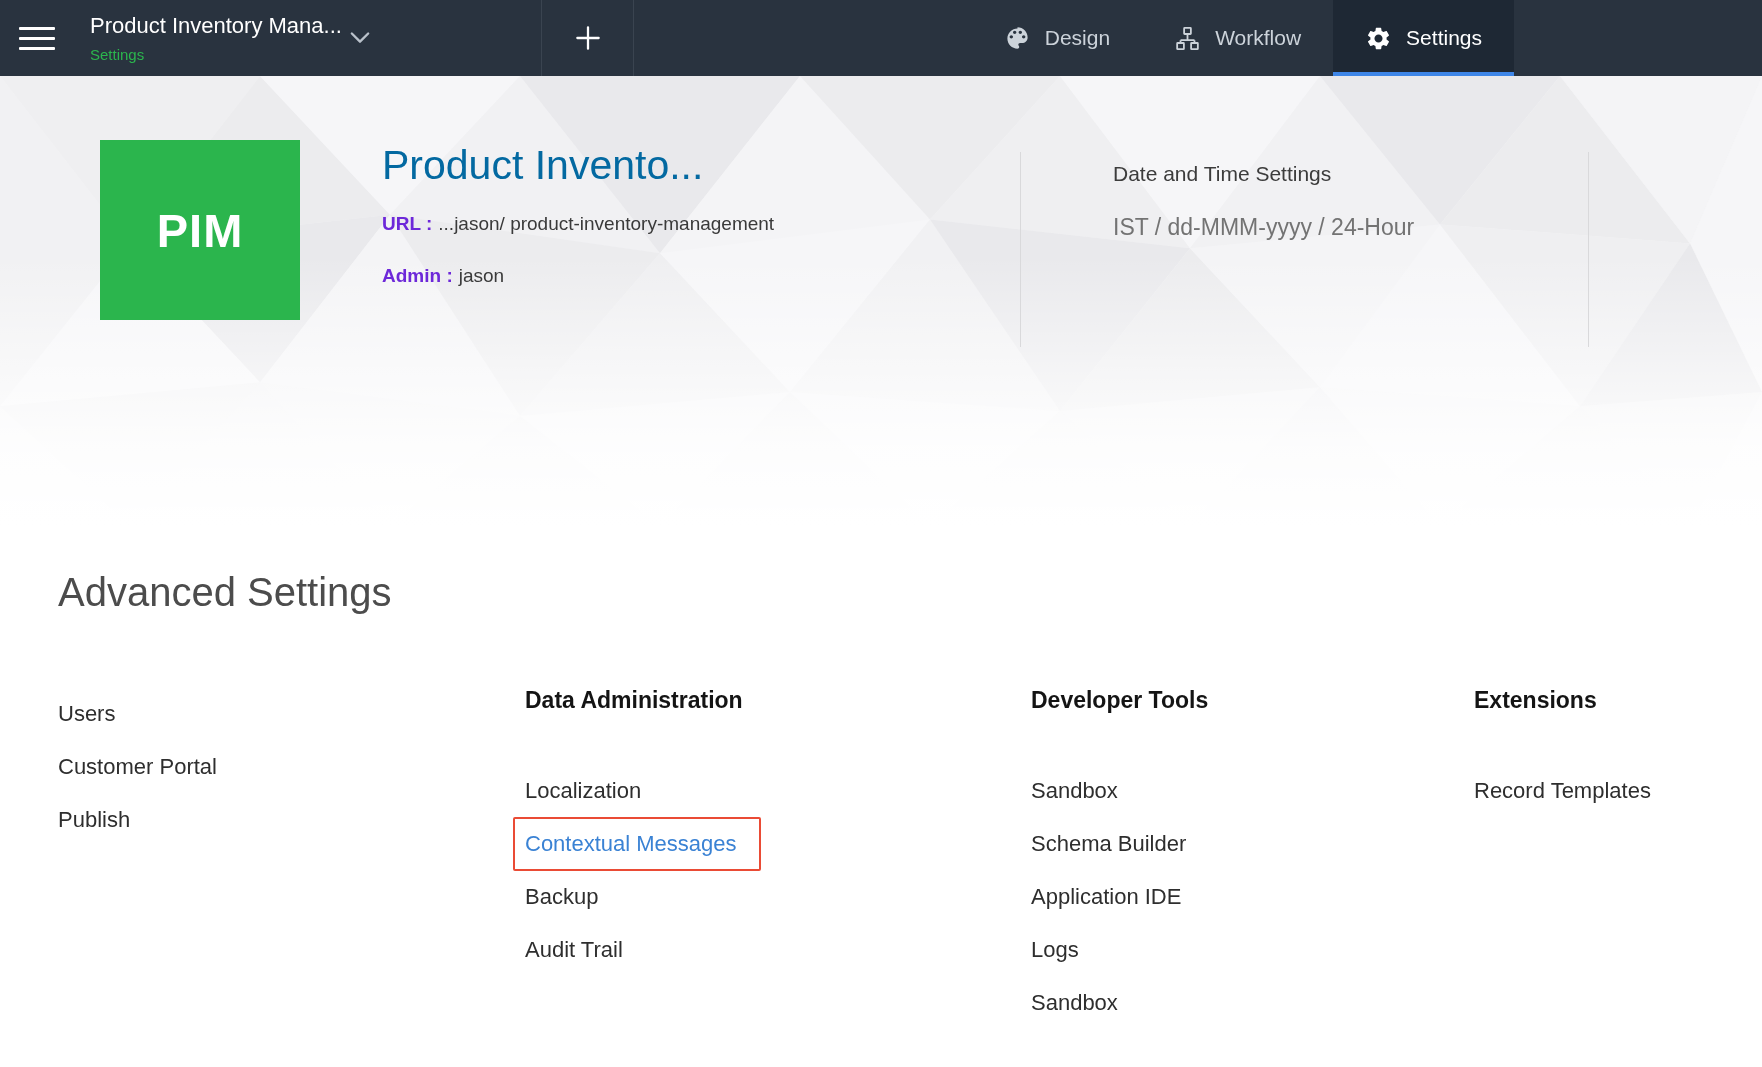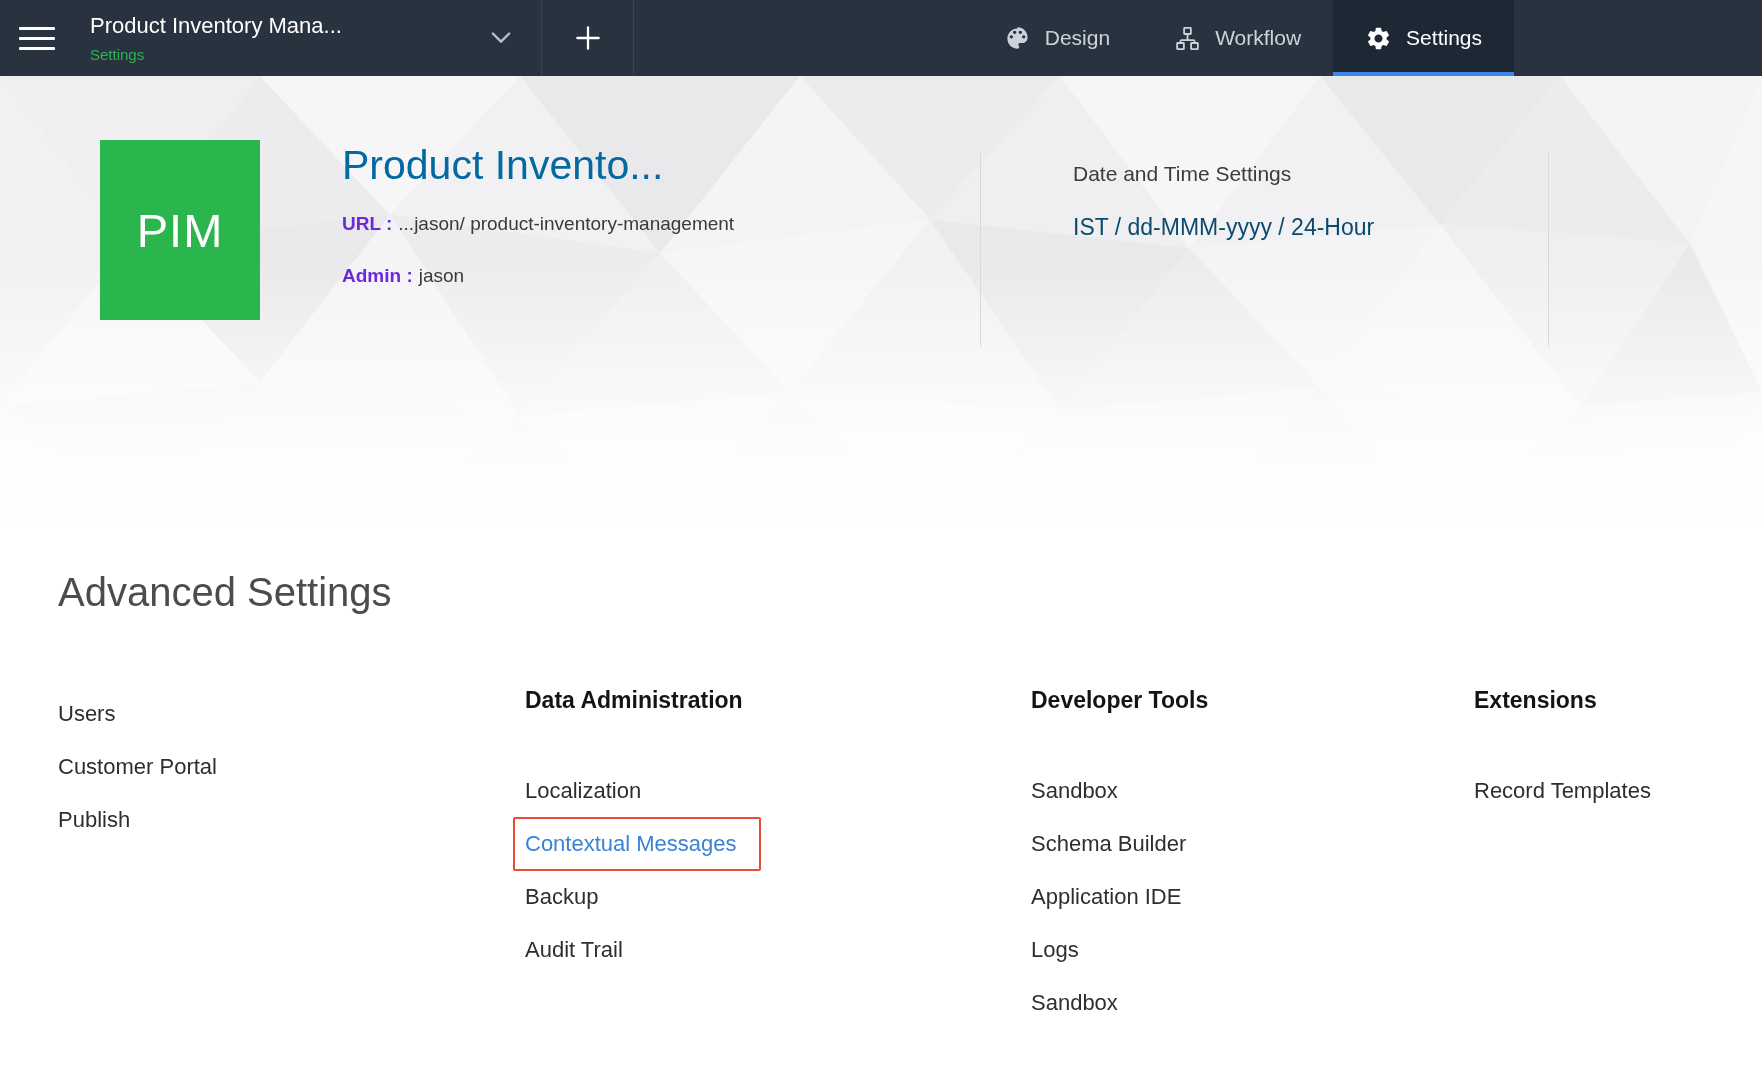--- a/index.html
+++ b/index.html
@@ -8,52 +8,52 @@
     width:1762px; height:1067px; overflow:hidden;
     font-family:"Liberation Sans","DejaVu Sans",sans-serif;
     background:#ffffff; color:#2e2e2e;
   }
 
   
   .topbar { height:76px; background:#29333f; display:flex; align-items:stretch; }
   .hamburger { width:74px; display:flex; flex-direction:column; justify-content:center; align-items:center; gap:7px; background:none; border:none; cursor:pointer; }
   .hamburger span { width:36px; height:3px; background:#ffffff; border-radius:1px; }
 
-  .app-switch { width:468px; display:flex; align-items:center; justify-content:space-between; padding:0 22px 0 16px; border-right:1px solid #3a4450; cursor:pointer; }
+  .app-switch { width:468px; display:flex; align-items:center; justify-content:flex-start; padding:0 22px 0 16px; border-right:1px solid #3a4450; cursor:pointer; }
   .app-title { font-size:22px; color:#ffffff; font-weight:400; margin:0 0 7px; white-space:nowrap; }
   .app-subtitle { font-size:15px; color:#2bb54d; margin:0; }
   .chevron-btn { background:none; border:none; cursor:pointer; padding:4px; }
 
   .plus-btn { width:92px; display:flex; align-items:center; justify-content:center; background:none; border:none; border-right:1px solid #3a4450; cursor:pointer; }
 
   .topnav { margin-left:auto; margin-right:248px; display:flex; align-items:stretch; }
   .nav-item { display:flex; align-items:center; gap:14px; padding:0 32px; font-size:21px; color:#ccd3da; background:none; border:none; cursor:pointer; }
   .nav-item svg { width:27px; height:27px; flex:0 0 auto; }
   .nav-item.active { background:#1e2834; color:#ffffff; box-shadow: inset 0 -4px 0 #3e86e8; }
 
   
   .hero { position:relative; height:450px; background:#f3f3f5; overflow:hidden; }
   .hero-pattern { position:absolute; inset:0; width:100%; height:100%; }
   .hero-fade { position:absolute; inset:0; background:linear-gradient(180deg, rgba(255,255,255,0) 40%, rgba(255,255,255,0.85) 82%, #ffffff 100%); }
   .hero-content { position:relative; display:flex; align-items:flex-start; padding:64px 0 0 100px; }
 
-  .app-logo { width:160px; height:180px; background:#2bb54d; color:#ffffff; display:flex; align-items:center; justify-content:center; font-size:47px; font-weight:400; letter-spacing:1px; flex:0 0 auto; }
+  .app-logo { width:200px; height:180px; background:#2bb54d; color:#ffffff; display:flex; align-items:center; justify-content:center; font-size:47px; font-weight:700; letter-spacing:1px; flex:0 0 auto; }
 
   .app-meta { margin-left:82px; width:560px; padding-top:2px; }
   .app-name { font-size:41px; font-weight:300; color:#0369a1; margin:0 0 24px; }
   .meta-line { font-size:19px; color:#3a3a3a; margin:0 0 30px; }
   .meta-label { font-weight:700; margin-right:6px; color:#6d28d9; }
 
   .vdiv { width:1px; background:#d9d9db; height:195px; margin-top:12px; flex:0 0 auto; }
   .vdiv-left { margin-left:78px; }
   .vdiv-right { margin-left:130px; }
 
   .datetime { margin-left:92px; padding-top:22px; width:345px; flex:0 0 auto; }
   .dt-heading { font-size:21px; color:#3c3c3c; font-weight:500; margin:0 0 28px; }
-  .dt-value { font-size:23px; color:#0c4a6e; text-decoration:none; cursor:pointer; }
+  .dt-value { font-size:23px; color:#737373; text-decoration:none; cursor:pointer; }
 
   
   .main { padding:44px 58px 0; }
   .adv-heading { font-size:40px; font-weight:300; color:#4c4c4c; margin:0 0 72px; }
   .columns { display:grid; grid-template-columns:467px 506px 443px 1fr; }
   .col-title { font-size:23px; font-weight:700; color:#141414; margin:0 0 50px; }
   .col-items { list-style:none; margin:0; padding:0; }
   .col-items li { height:53px; display:flex; align-items:center; }
   .item-link { font-size:22px; color:#2e2e2e; text-decoration:none; cursor:pointer; }
   .item-link.blue { color:#3a82d4; }

